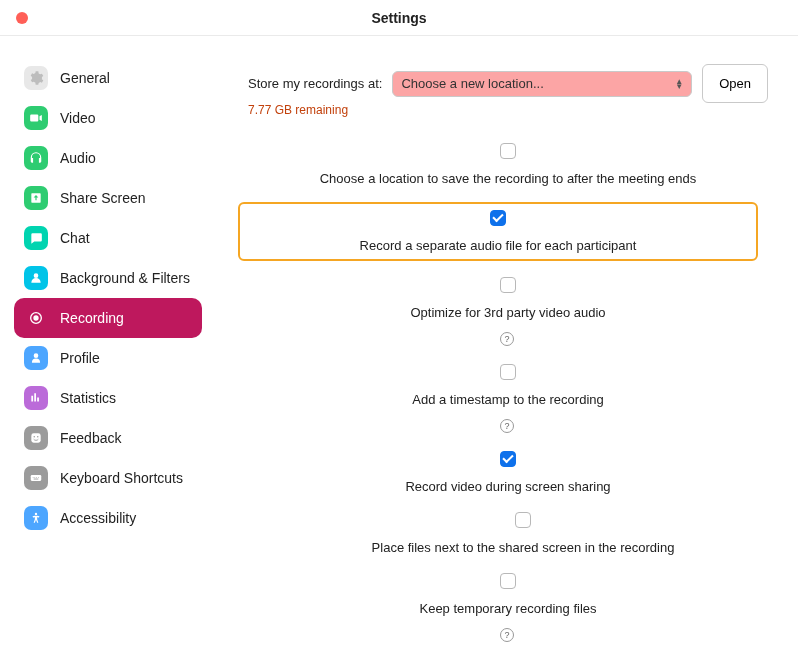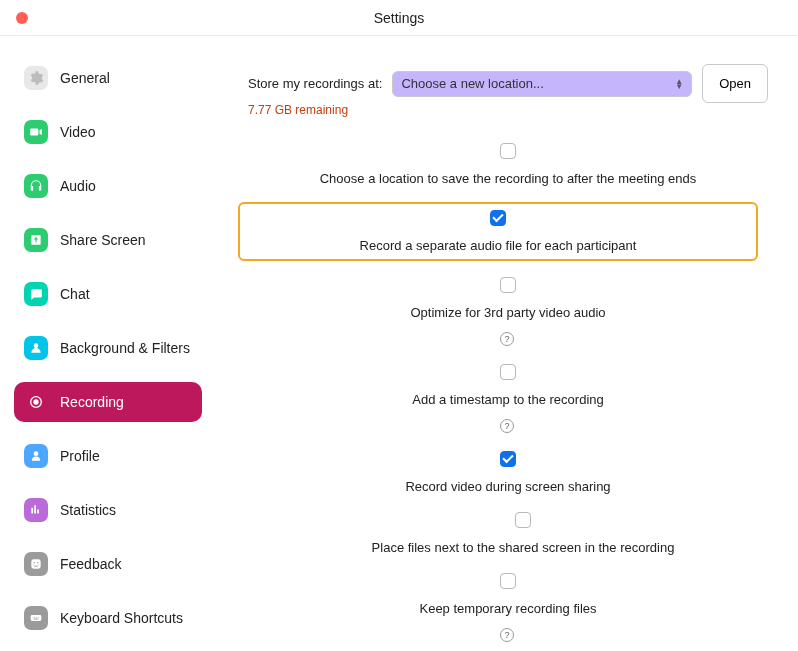--- a/index.html
+++ b/index.html
@@ -23,33 +23,33 @@
   position: absolute;
   left: 16px;
   width: 12px;
   height: 12px;
   border-radius: 50%;
   background: #ff5f57;
 }
 .title {
   width: 100%;
   text-align: center;
-  font-weight: 400;
+  font-weight: 700;
   font-size: 14px;
 }
 .content {
   display: flex;
   height: calc(100% - 36px);
 }
 .sidebar {
   width: 210px;
   padding: 22px 8px 20px 14px;
   display: flex;
   flex-direction: column;
-  gap: 14px;
+  gap: 0;
 }
 .side-item {
   display: flex;
   align-items: center;
   gap: 12px;
   padding: 8px 10px;
   border-radius: 10px;
   cursor: pointer;
   color: #222;
   height: 40px;
@@ -78,21 +78,21 @@
   align-items: center;
   gap: 10px;
 }
 .store-label { font-size: 13px; }
 .select {
   flex: 1;
   max-width: 330px;
   height: 26px;
   border: 1px solid #c9c9c9;
   border-radius: 6px;
-  background: #c4b5fd;
+  background: #fca5a5;
   padding: 0 8px;
   display: flex;
   align-items: center;
   justify-content: space-between;
   font-size: 13px;
   color: #333;
   cursor: pointer;
 }
 .select-arrows {
   display: flex;

